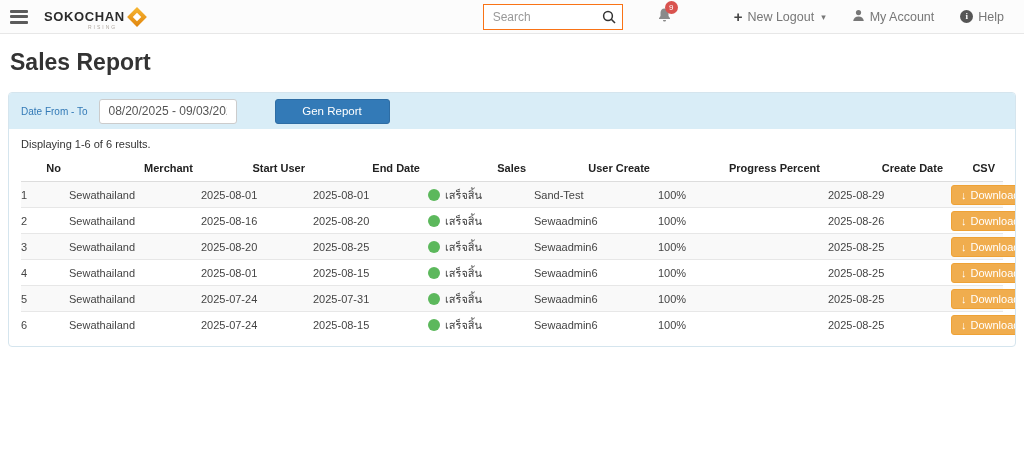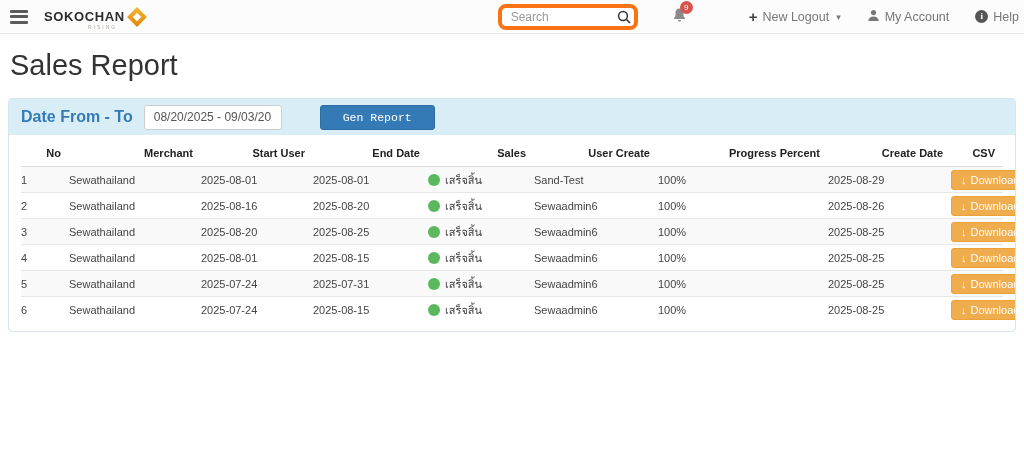--- a/index.html
+++ b/index.html
@@ -1,56 +1,56 @@
 <!DOCTYPE html>
 <html><head>
 <meta charset="utf-8">
 <style>
   * { margin:0; padding:0; box-sizing:border-box; }
   body { font-family:"Liberation Sans", sans-serif; background:#fff; }
   .canvas { position:relative; width:1024px; height:460px; background:#fff; overflow:hidden; }
 
   
-  .navbar { display:flex; align-items:center; height:34px; padding:0 5px 0 10px;
+  .navbar { display:flex; align-items:center; height:34px; padding:0 20px 0 10px;
             background:#fcfcfc; border-bottom:1px solid #e7e7e7; }
   .hamburger { width:18px; height:14px; display:flex; flex-direction:column; justify-content:space-between; cursor:pointer; margin-right:16px; }
   .hamburger span { display:block; height:3px; background:#5b5b5b; border-radius:1px; }
   .brand { display:flex; align-items:flex-start; position:relative; margin-right:8px; }
   .brand-text { font-size:13px; font-weight:bold; letter-spacing:.6px; color:#2b2b2b; line-height:14px; }
   .brand-tagline { position:absolute; left:44px; top:14px; font-size:5px; letter-spacing:2px; color:#b0a8a0; }
   .diamond { position:relative; width:14px; height:14px; margin-left:5px; transform:rotate(45deg);
              background:linear-gradient(135deg,#f7b733,#e0840c); }
   .diamond::after { content:""; position:absolute; left:4px; top:4px; width:6px; height:6px; background:#fff; }
   .nav-spacer { flex:1; }
   .search-wrap { position:relative; width:140px; height:26px; margin-right:34px; }
-  .search-wrap input { width:100%; height:100%; border:4px solid #f97316; border-radius:8px;
+  .search-wrap input { width:100%; height:100%; border:1px solid #f97316; border-radius:0;
                        padding:0 26px 0 9px; font-size:12px; color:#555; font-family:inherit; outline:none; }
   .search-wrap input::placeholder { color:#999; }
   .search-icon { position:absolute; right:7px; top:6px; }
   .bell-wrap { position:relative; margin-right:36px; cursor:pointer; }
   .badge { position:absolute; top:-6px; left:8px; min-width:13px; height:13px; background:#d9534f;
            color:#fff; font-size:8px; line-height:13px; text-align:center; border-radius:7px; padding:0 3px; }
   .nav-link { display:flex; align-items:center; gap:5px; color:#777; font-size:12.5px; margin-left:26px; cursor:pointer; white-space:nowrap; }
   .nav-link:first-of-type { margin-left:0; }
   .plus-glyph { color:#444; font-size:15px; font-weight:bold; line-height:12px; }
   .caret { font-size:9px; color:#777; margin-left:2px; }
   .info-icon { width:13px; height:13px; border-radius:50%; background:#555; color:#fff; font-size:9px;
                font-weight:bold; text-align:center; line-height:13px; font-family:"Liberation Serif", serif; }
 
   
-  .page-title { font-size:29px; font-weight:400; color:#333; margin:15px 0 16px 10px; }
+  .page-title { font-size:23px; font-weight:700; color:#333; margin:15px 0 16px 10px; }
 
   
   .panel { margin:0 8px; border:1px solid #d5e5ee; border-radius:4px; overflow:hidden; }
   .filter-bar { display:flex; align-items:center; background:#d9edf7; height:36px; padding:0 12px; }
-  .filter-label { color:#337ab7; font-size:16px; font-weight:bold; margin-right:11px; }
+  .filter-label { color:#337ab7; font-size:10px; font-weight:normal; margin-right:11px; }
   .filter-input { width:138px; height:25px; border:1px solid #ccc; border-radius:3px; padding:0 9px;
                   font-size:12px; color:#555; font-family:inherit; outline:none; }
   .gen-btn { margin-left:38px; width:115px; height:25px; background:#337ab7; border:1px solid #2e6da4;
-             border-radius:3px; color:#fff; font-size:11.5px; font-family:Liberation Mono, monospace; cursor:pointer; }
+             border-radius:3px; color:#fff; font-size:11.5px; font-family:Liberation Sans, sans-serif; cursor:pointer; }
 
   .panel-body { padding:9px 12px 8px; }
   .summary { font-size:11px; color:#333; margin-bottom:9px; }
 
   table { width:100%; border-collapse:collapse; table-layout:fixed; }
   th { text-align:right; font-size:11px; color:#222; font-weight:bold; padding:3px 8px 7px 0; border-bottom:1px solid #ddd; }
   td { font-size:11px; color:#444; padding:0 8px 0 0; height:26px; border-top:1px solid #e7e7e7; }
   tbody tr:first-child td { border-top:none; }
   tbody tr:nth-child(odd) { background:#f9f9f9; }
   .dot { display:inline-block; width:12px; height:12px; border-radius:50%; background:#5cb85c;
@@ -123,20 +123,21 @@
   <h1 class="page-title">Sales Report</h1>
 
   <div class="panel">
     <div class="filter-bar">
       <span class="filter-label">Date From - To</span>
       <input class="filter-input" type="text" value="08/20/2025 - 09/03/2025" style="">
       <button class="gen-btn">Gen Report</button>
     </div>
 
     <div class="panel-body">
+      <div class="summary">Displaying 1-6 of 6 results.</div>
 
       <table>
         <colgroup>
           <col style="width:48px">
             <col style="width:132px">
             <col style="width:112px">
             <col style="width:115px">
           <col style="width:106px">
             <col style="width:124px">
             <col style="width:170px">

